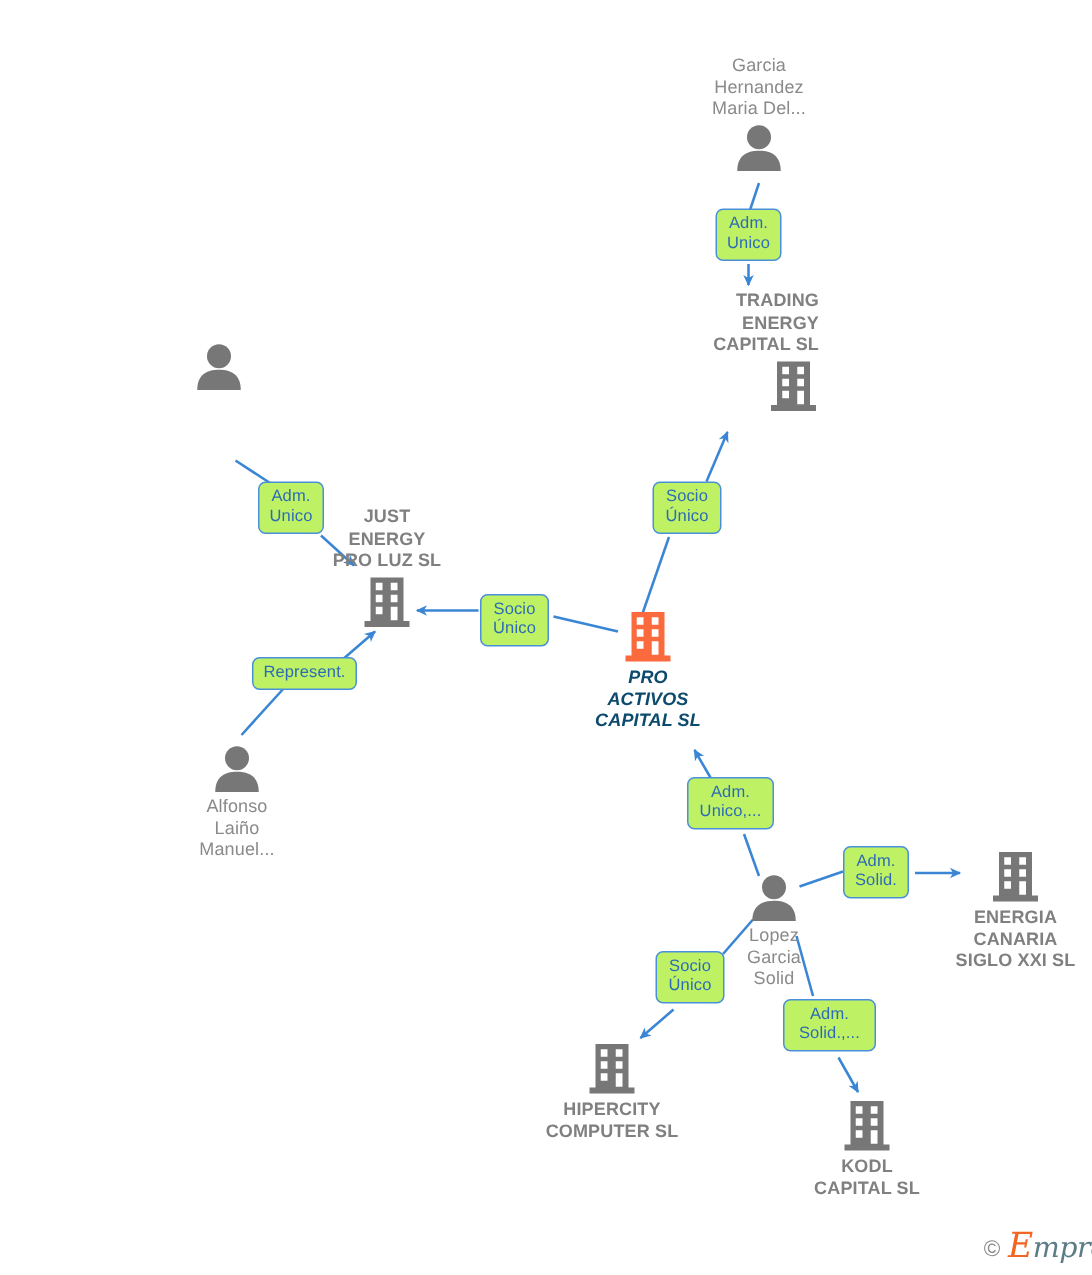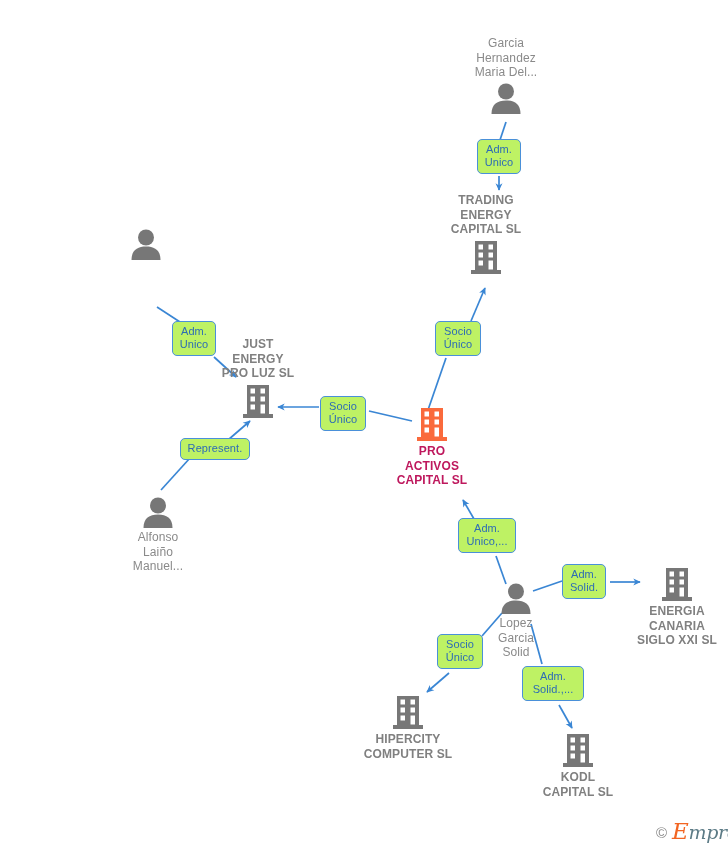--- a/index.html
+++ b/index.html
@@ -48,21 +48,22 @@
   }
   .node.company .caption {
     font-weight: bold;
     color: #808080;
   }
   .node.person .caption {
     font-weight: normal;
     color: #8a8a8a;
   }
   .node.focus .caption {
-    color: #be185d;
+    color: #0c4a6e;
+    font-style: italic;
   }
   .node.cap-above .caption { margin-bottom: 2px; }
   .node.cap-below .caption { margin-top: 2px; }
 
   
   .chip {
     position: absolute;
     box-sizing: border-box;
     border: 1.4px solid #4a90d9;
     border-radius: 5px;
@@ -150,21 +151,21 @@
 Hernandez
 Maria Del...</div>
     <span class="glyph">
       <svg width="38" height="32" viewBox="0 0 38 32">
         <circle cx="19" cy="9.5" r="8" fill="#777777"></circle>
         <path d="M4.5,32 C4.5,22 10.5,18.5 19,18.5 C27.5,18.5 33.5,22 33.5,32 Z" fill="#777777"></path>
       </svg>
     </span>
   </div>
 
-  <div class="node company cap-above" style="left:442px; top:193px;">
+  <div class="node company cap-above" style="left:442px; top:193px;text-align:right;">
     <div class="caption">TRADING
 ENERGY
 CAPITAL  SL</div>
     <span class="glyph">
       <svg width="34" height="36" viewBox="0 0 34 36">
         <rect x="6" y="2" width="22" height="30" fill="#777777"></rect>
         <rect x="2" y="31" width="30" height="4" fill="#777777"></rect>
         <rect x="9.5" y="5.5" width="4.5" height="5" fill="#ffffff"></rect>
         <rect x="19.5" y="5.5" width="4.5" height="5" fill="#ffffff"></rect>
         <rect x="9.5" y="13.5" width="4.5" height="5" fill="#ffffff"></rect>
@@ -301,21 +302,21 @@
 
   <div class="chip" style="left:391px; top:321px; width:46px;">Socio
 Único</div>
 
   <div class="chip" style="left:128px; top:321px; width:44px;">Adm.
 Unico</div>
 
   <div class="chip" style="left:276px; top:396px; width:46px;">Socio
 Único</div>
 
-  <div class="chip" style="left:136px; top:438px; width:70px;">Represent.</div>
+  <div class="chip" style="left:124px; top:438px; width:70px;">Represent.</div>
 
   <div class="chip" style="left:414px; top:518px; width:58px;">Adm.
 Unico,...</div>
 
   <div class="chip" style="left:518px; top:564px; width:44px;">Adm.
 Solid.</div>
 
   <div class="chip" style="left:393px; top:634px; width:46px;">Socio
 Único</div>
 

